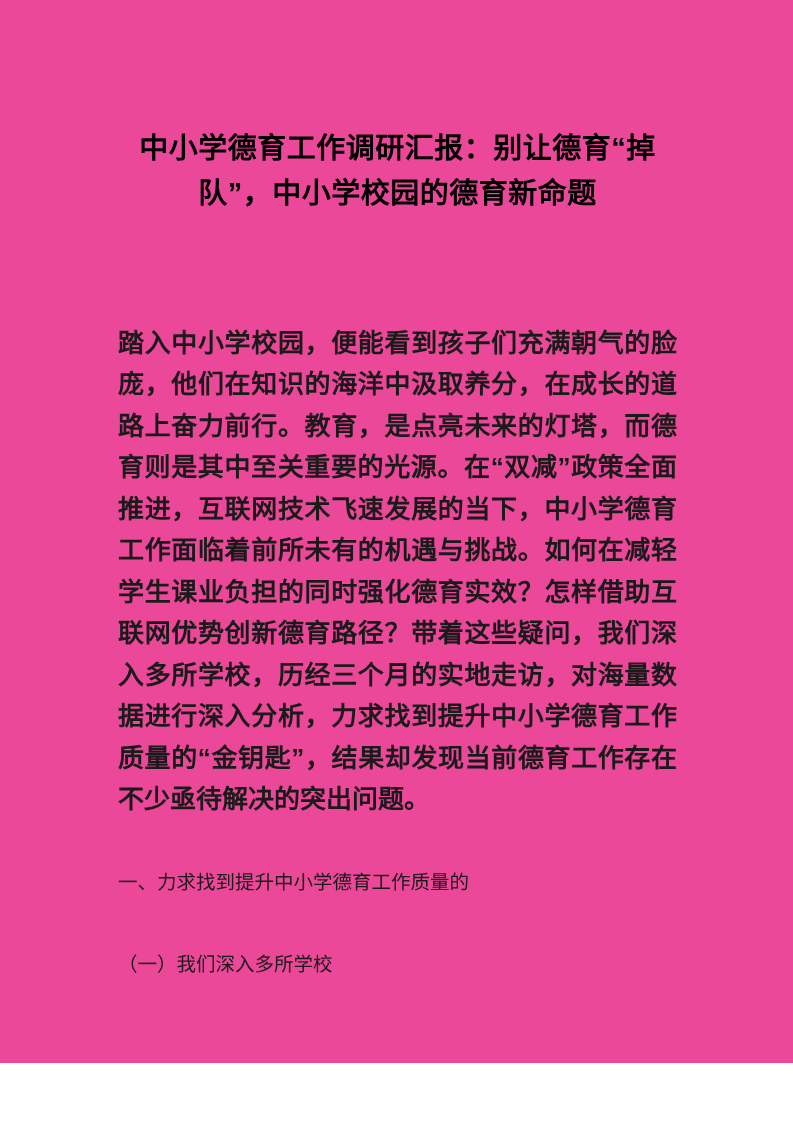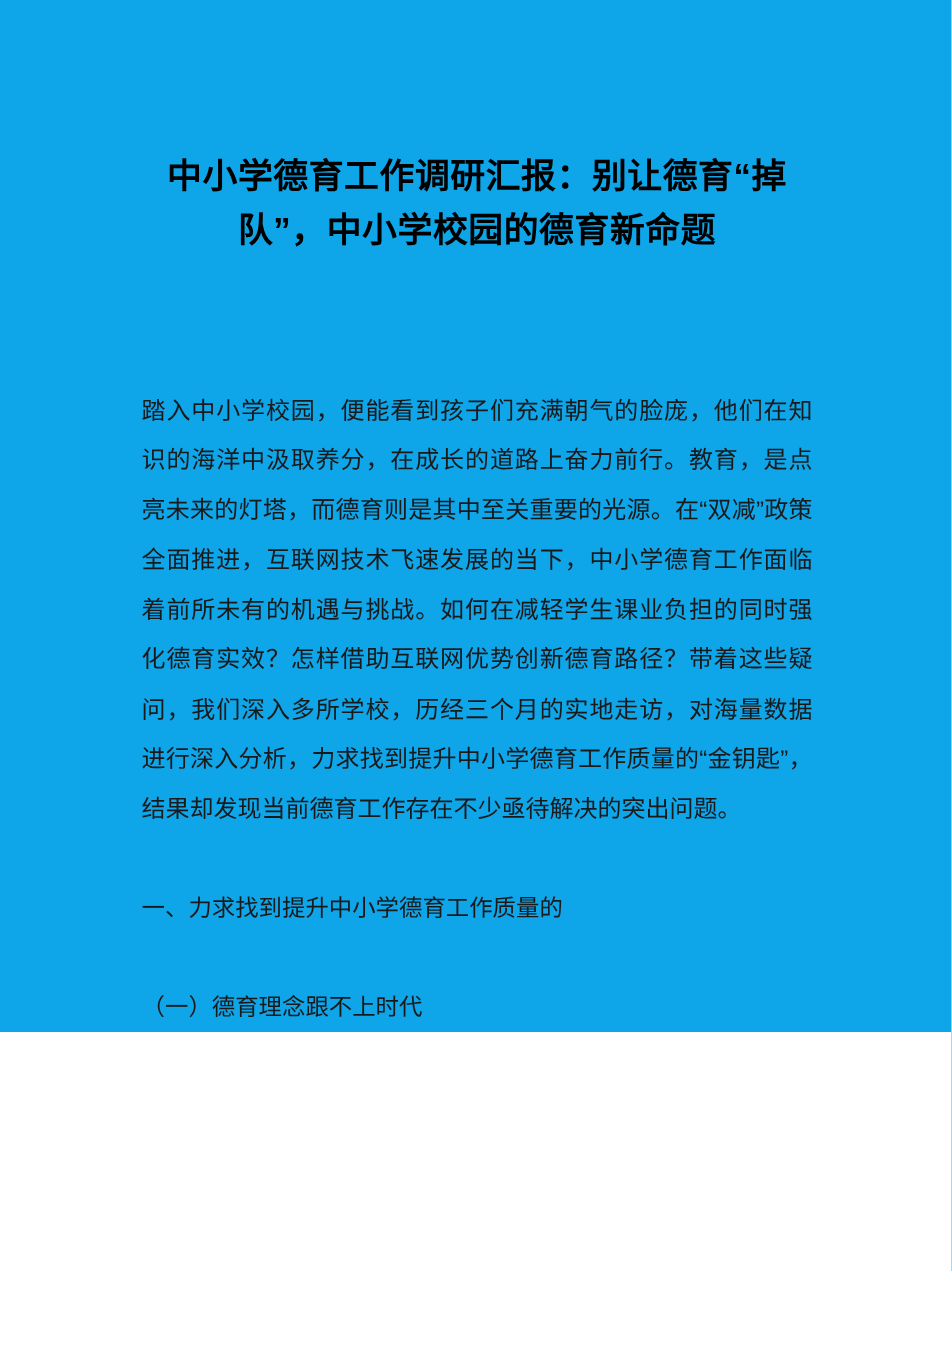--- a/index.html
+++ b/index.html
@@ -11,23 +11,23 @@
 
   body {
     font-family: "Liberation Sans", "DejaVu Sans", sans-serif;
     color: #1a1a1a;
     -webkit-font-smoothing: antialiased;
   }
 
   .page {
     position: relative;
     width: 793px;
-    height: 860px;
+    height: 1063px;
     margin: 0 auto;
-    background: #0ea5e9;
+    background: #ec4899;
     box-sizing: border-box;
     overflow: hidden;
   }
 
   .content {
     position: absolute;
     left: 118px;
     top: 0;
     width: 559px;
   }
@@ -42,22 +42,22 @@
     text-align: center;
     letter-spacing: 0.5px;
     color: #000000;
     word-break: break-all;
   }
 
   
   .body-para {
     margin: 0;
     padding-top: 107px;
-    font-size: 20px;
-    font-weight: normal;
+    font-size: 26px;
+    font-weight: bold;
     line-height: 41.5px;
     text-align: justify;
     text-justify: inter-ideograph;
     color: #1a1a1a;
     word-break: break-all;
   }
 
   
   .section-heading {
     margin: 0;
@@ -86,16 +86,16 @@
 
 <div class="page">
   <div class="content">
 
     <h1 class="doc-title">中小学德育工作调研汇报：别让德育“掉队”，中小学校园的德育新命题</h1>
 
     <p class="body-para">踏入中小学校园，便能看到孩子们充满朝气的脸庞，他们在知识的海洋中汲取养分，在成长的道路上奋力前行。教育，是点亮未来的灯塔，而德育则是其中至关重要的光源。在“双减”政策全面推进，互联网技术飞速发展的当下，中小学德育工作面临着前所未有的机遇与挑战。如何在减轻学生课业负担的同时强化德育实效？怎样借助互联网优势创新德育路径？带着这些疑问，我们深入多所学校，历经三个月的实地走访，对海量数据进行深入分析，力求找到提升中小学德育工作质量的“金钥匙”，结果却发现当前德育工作存在不少亟待解决的突出问题。</p>
 
     <h2 class="section-heading">一、力求找到提升中小学德育工作质量的</h2>
 
-    <h3 class="sub-heading">（一）德育理念跟不上时代</h3>
+    <h3 class="sub-heading">（一）我们深入多所学校</h3>
 
   </div>
 </div>
 
 </body></html>

